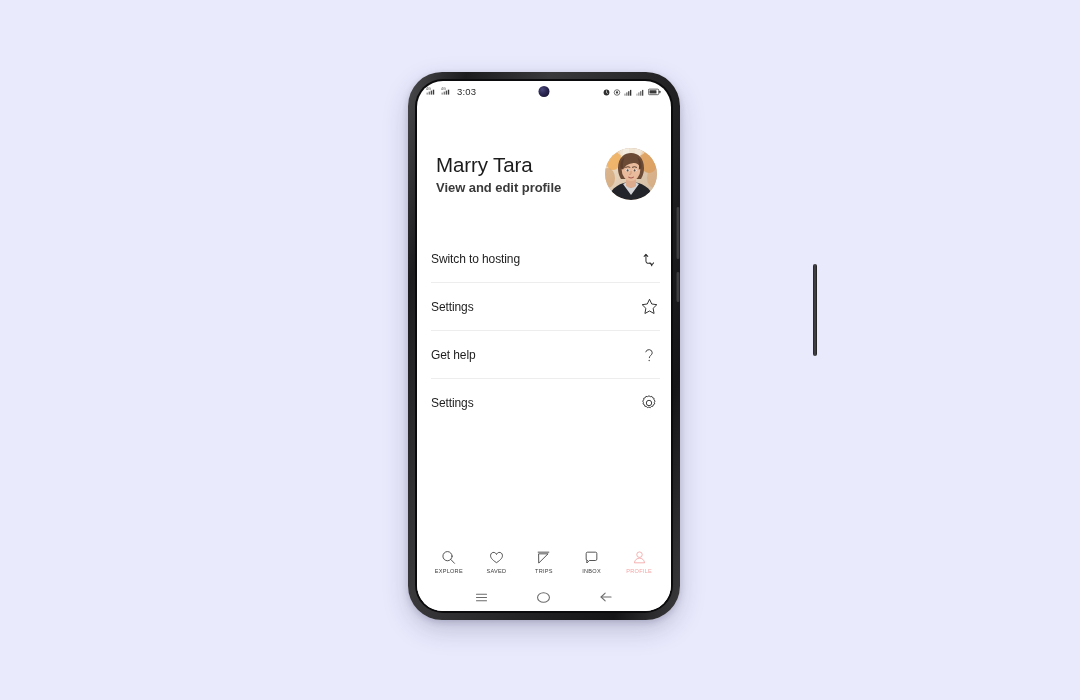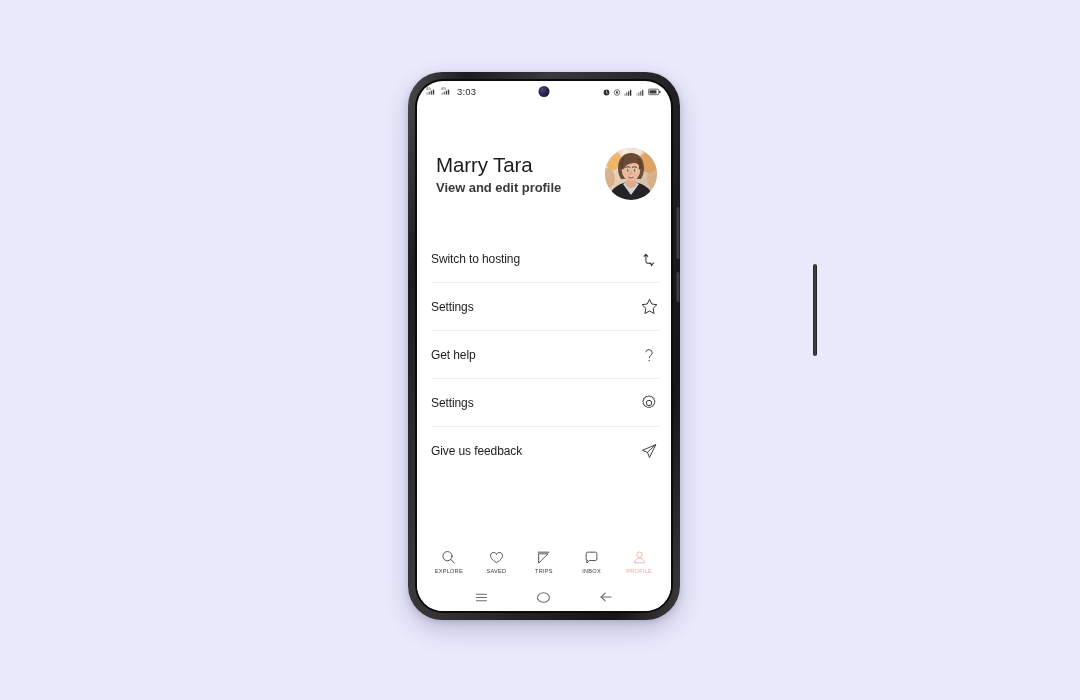--- a/index.html
+++ b/index.html
@@ -395,29 +395,20 @@
         <div class="menu-item">
           <span class="menu-label">Settings</span>
           <span class="menu-icon">
             <svg width="18" height="18" viewBox="0 0 22 22" fill="none" stroke="#333" stroke-width="1.15" stroke-linejoin="round">
               <path d="M11 2.2 l1.6 1.05 1.9-.35 .85 1.75 1.85 .6 -.1 1.95 1.35 1.4 -.95 1.7 .5 1.88 -1.72 .92 -.5 1.88 -1.93 .2 -1.2 1.53 -1.8-.72 -1.8 .72 -1.2-1.53 -1.93-.2 -.5-1.88 -1.72-.92 .5-1.88 -.95-1.7 1.35-1.4 -.1-1.95 1.85-.6 .85-1.75 1.9 .35 Z"></path>
               <circle cx="11" cy="11" r="3.3"></circle>
             </svg>
           </span>
         </div>
 
-        <div class="menu-item">
-          <span class="menu-label">Give us feedback</span>
-          <span class="menu-icon">
-            <svg width="18" height="18" viewBox="0 0 22 22" fill="none" stroke="#333" stroke-width="1.15" stroke-linejoin="round">
-              <path d="M19.3 3.2 L2.9 10.2 L9.1 12.6 L11.6 19 Z"></path>
-              <path d="M19.3 3.2 L9.1 12.6"></path>
-            </svg>
-          </span>
-        </div>
 
       </div>
 
       <div id="tab-bar">
 
         <div class="tab-item">
           <span class="tab-icon">
             <svg width="15" height="15" viewBox="0 0 18 18" fill="none" stroke="#3d3d3d" stroke-width="1.05" stroke-linecap="round">
               <circle cx="7.8" cy="7.4" r="5.5"></circle>
               <path d="M11.9 11.5 L16.2 16"></path>

